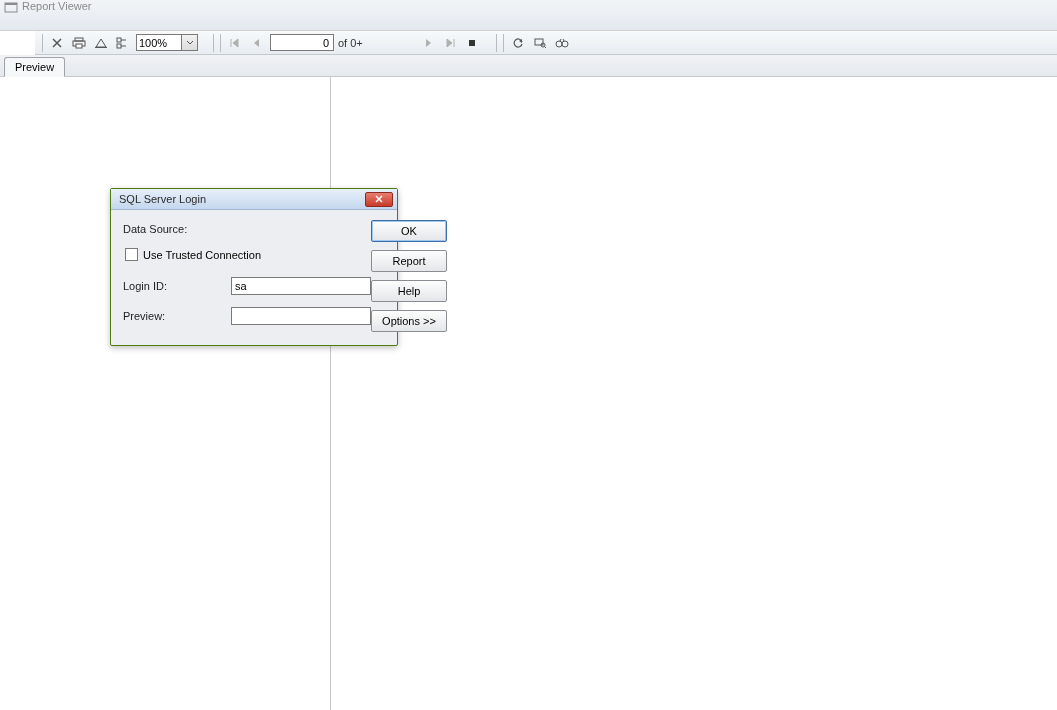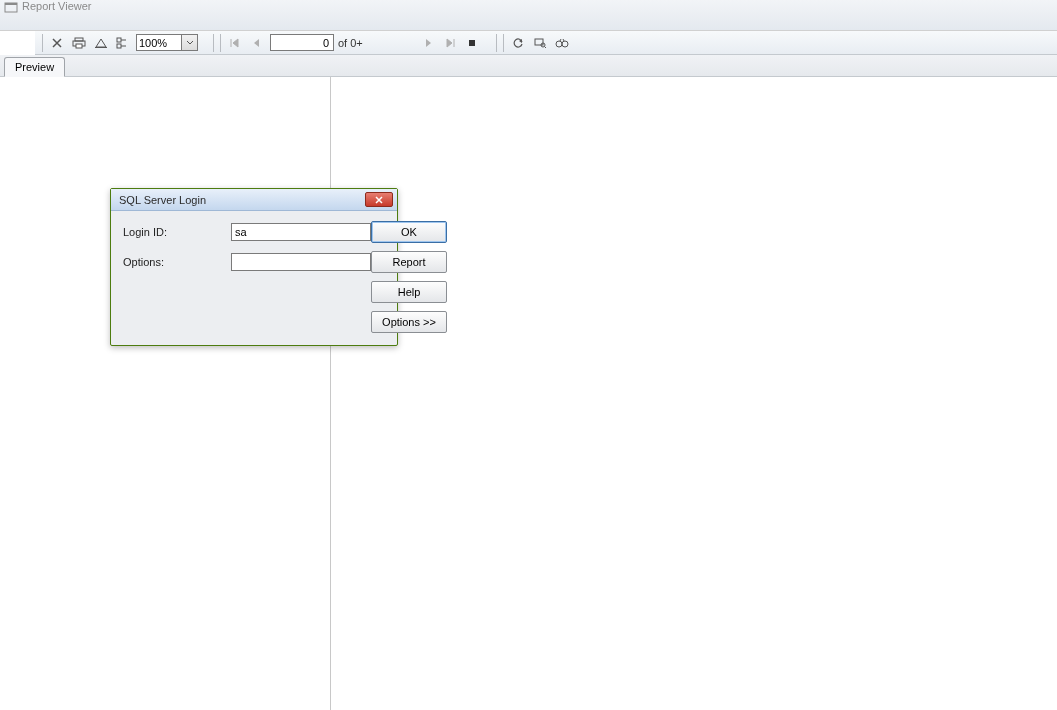--- a/index.html
+++ b/index.html
@@ -350,26 +350,33 @@
   <div class="dtitle">
     <span>SQL Server Login</span>
     <div class="closebtn">
       <svg width="10" height="8" viewBox="0 0 10 8">
           <path d="M2 1 L8 7 M8 1 L2 7" stroke="#fff" stroke-width="1.5"></path>
         </svg>
     </div>
   </div>
   <div class="dbody">
     <div class="leftcol">
+      <div class="field-row">
+        <span class="field-label">Data Source:</span>
+      </div>
+      <div class="check-row">
+        <span class="chkbox"></span>
+        <span>Use Trusted Connection</span>
+      </div>
       <div class="field-row tall">
         <span class="field-label">Login ID:</span>
         <input type="text" value="sa" style="">
       </div>
       <div class="field-row tall">
-        <span class="field-label">Options:</span>
+        <span class="field-label">Preview:</span>
         <input type="password" value="" style="">
       </div>
     </div>
     <div class="rightcol">
       <button class="dlgbtn default">OK</button>
       <button class="dlgbtn">Report</button>
       <button class="dlgbtn">Help</button>
       <button class="dlgbtn">Options &gt;&gt;</button>
     </div>
   </div>

